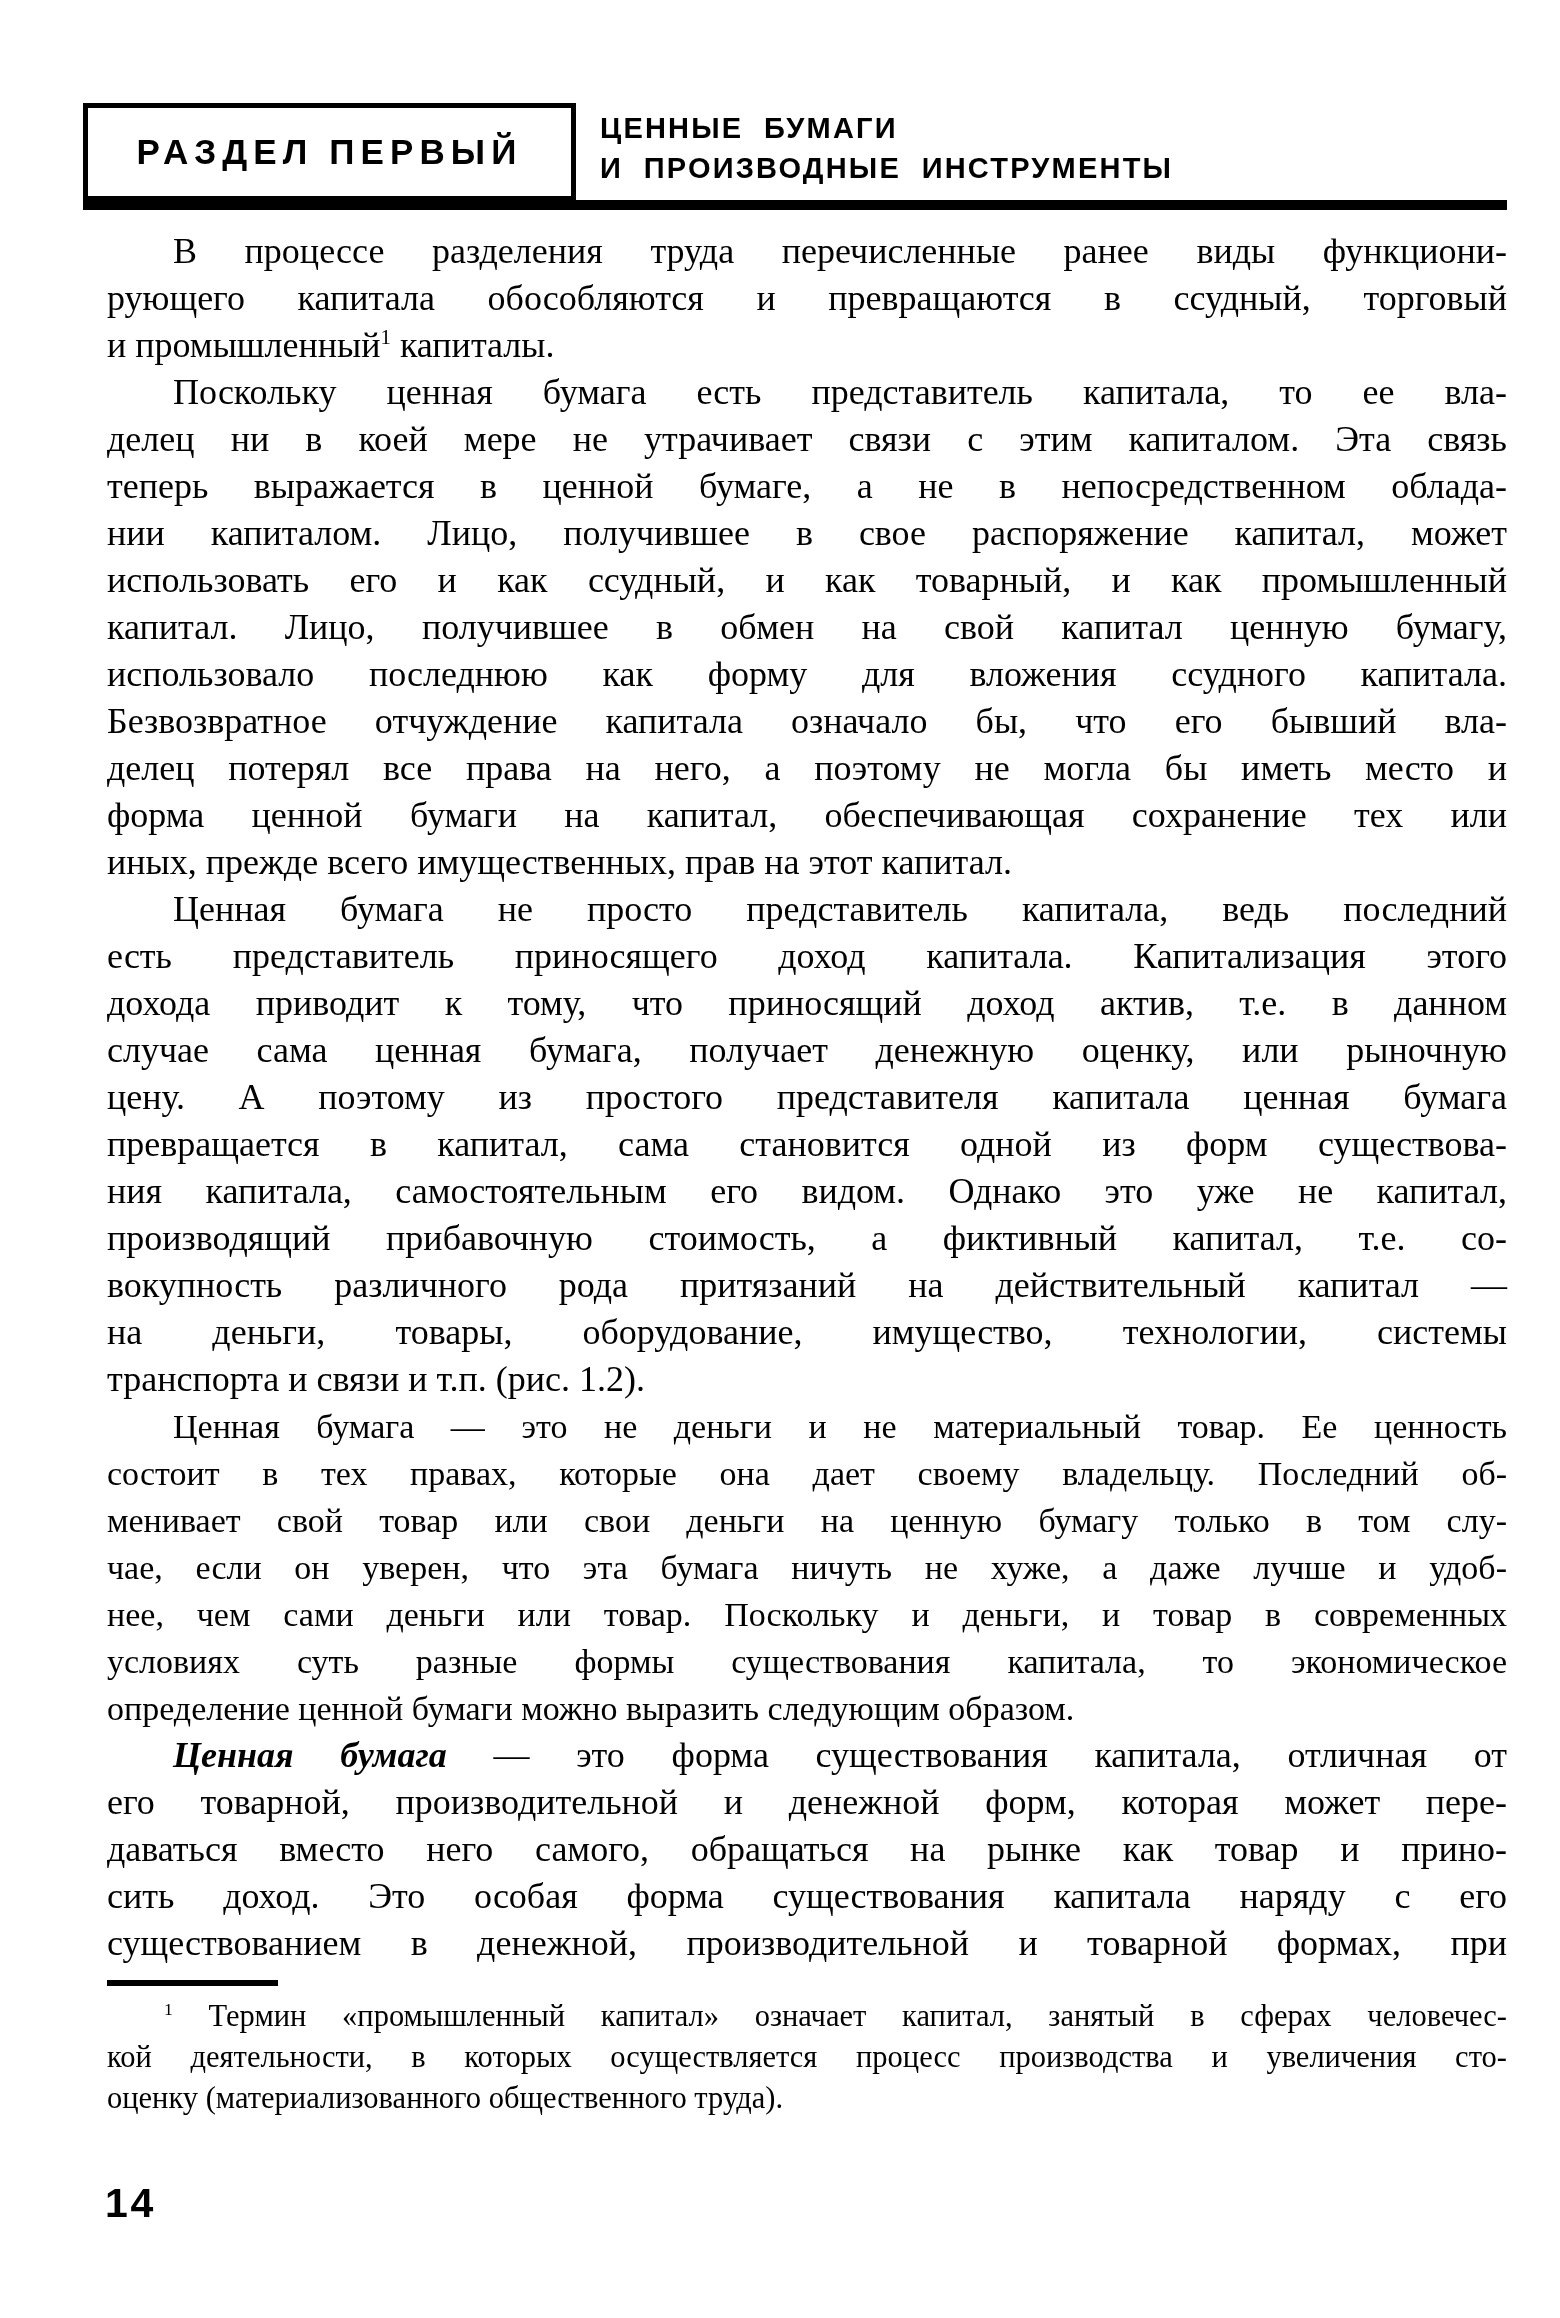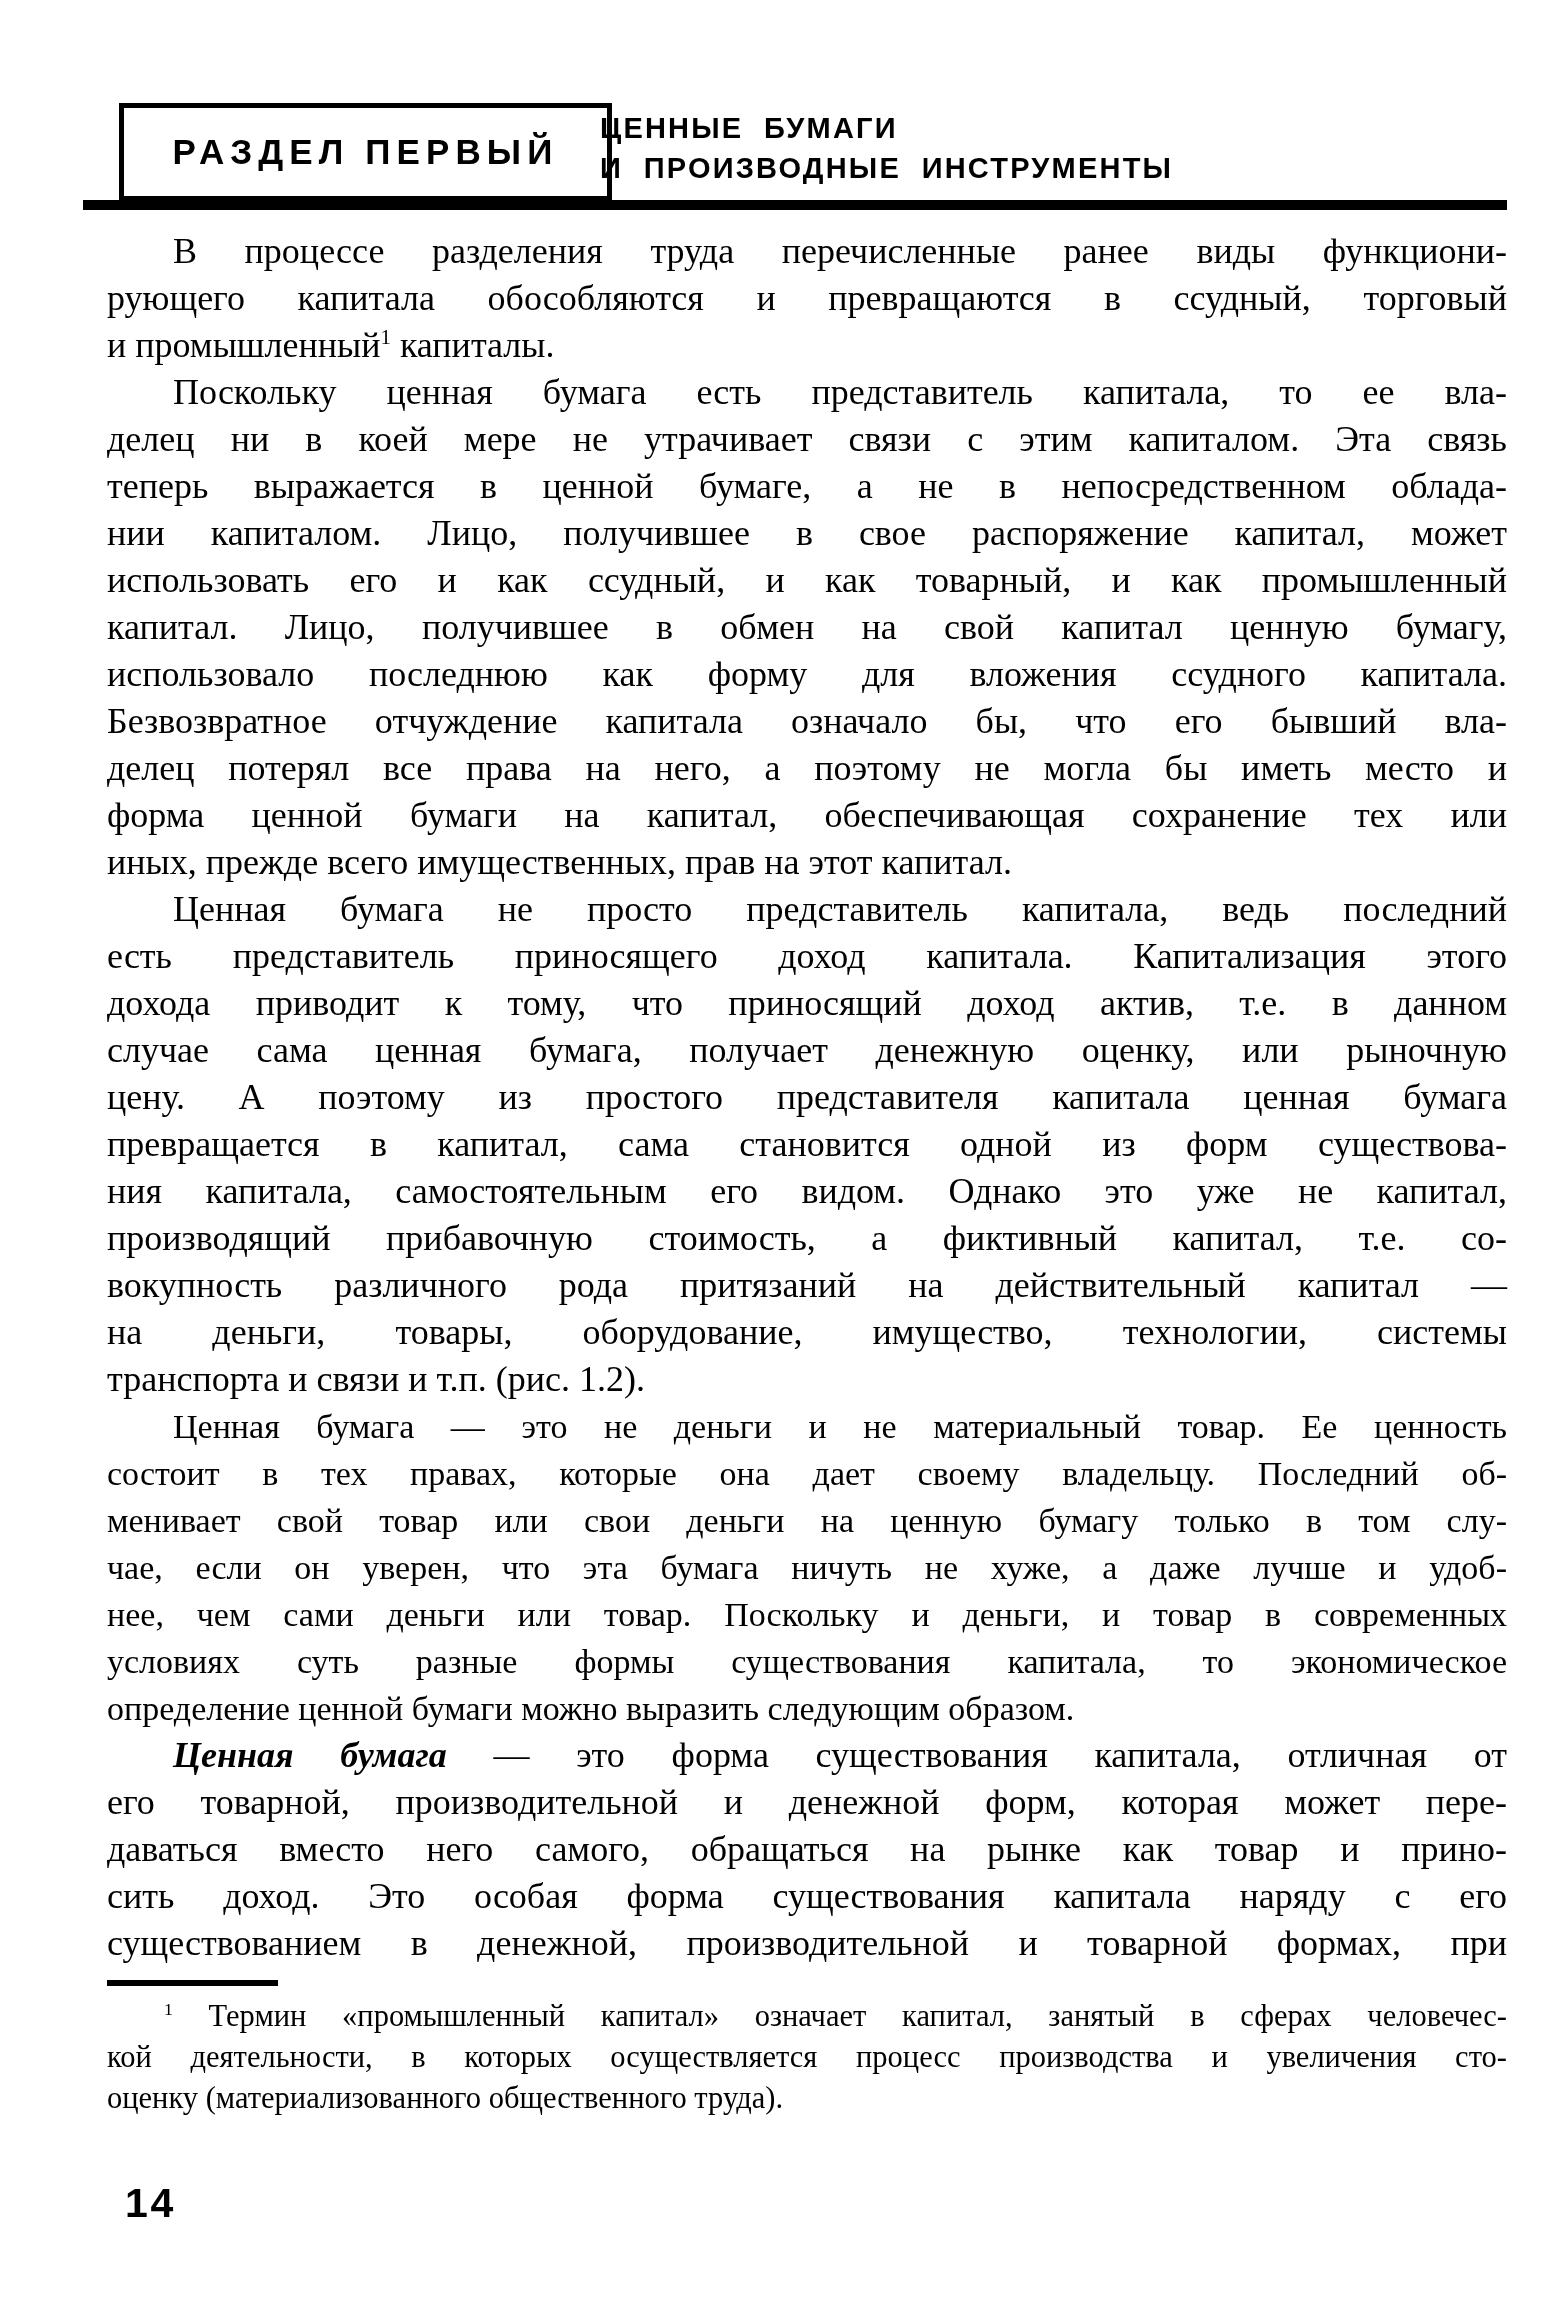--- a/index.html
+++ b/index.html
@@ -2,21 +2,21 @@
 <html style="font-size:14px"><head>
 <meta charset="utf-8">
 <style>
   html,body{margin:0;padding:0;background:#ffffff;}
   .page{position:relative;width:1560px;height:2319px;background:#ffffff;color:#000;
         font-family:"Liberation Serif",serif;overflow:hidden;}
 
   
   .section-box{position:absolute;left:83px;top:103px;width:493px;height:98px;
                border:5.2px solid #000;box-sizing:border-box;display:flex;
-               align-items:center;justify-content:center;margin-left:36px;}
+               align-items:center;justify-content:center;}
   .section-label{font-family:"Liberation Sans",sans-serif;font-weight:bold;
                  font-size:35px;letter-spacing:6.1px;white-space:nowrap;}
   .chapter-title{position:absolute;left:600px;top:108px;
                  font-family:"Liberation Sans",sans-serif;font-weight:bold;
                  font-size:29px;line-height:40px;letter-spacing:2.2px;word-spacing:10.4px;
                  white-space:nowrap;}
   .header-rule{position:absolute;left:83px;top:200px;width:1424px;height:10.4px;background:#000;}
 
   
   .text-col{position:absolute;left:107px;top:228px;width:1400px;}
@@ -29,21 +29,21 @@
   .lead{font-weight:bold;font-style:italic;margin-top:15px;}
 
   
   .fn-rule{margin-top:13px;width:171px;height:6.1px;background:#000;}
   .footnote{margin-top:9.6px;}
   .footnote .ln{font-size:30.5px;line-height:41px;}
   .footnote .ln.ind{text-indent:57px;}
 
   .page-num{position:absolute;left:105px;top:2180px;
             font-family:"Liberation Sans",sans-serif;font-weight:bold;
-            font-size:41px;letter-spacing:2.6px;margin-left:20px;}
+            font-size:41px;letter-spacing:2.6px;}
 </style>
 </head>
 <body>
 
 <div class="page">
 
   <div class="section-box">
     <span class="section-label">РАЗДЕЛ ПЕРВЫЙ</span>
   </div>
 

